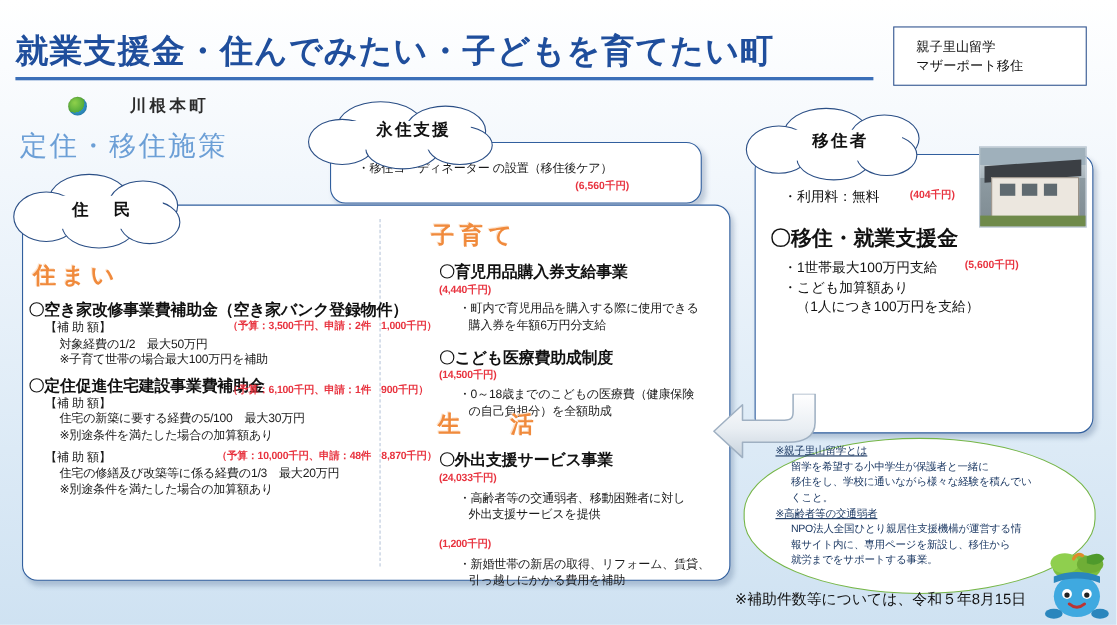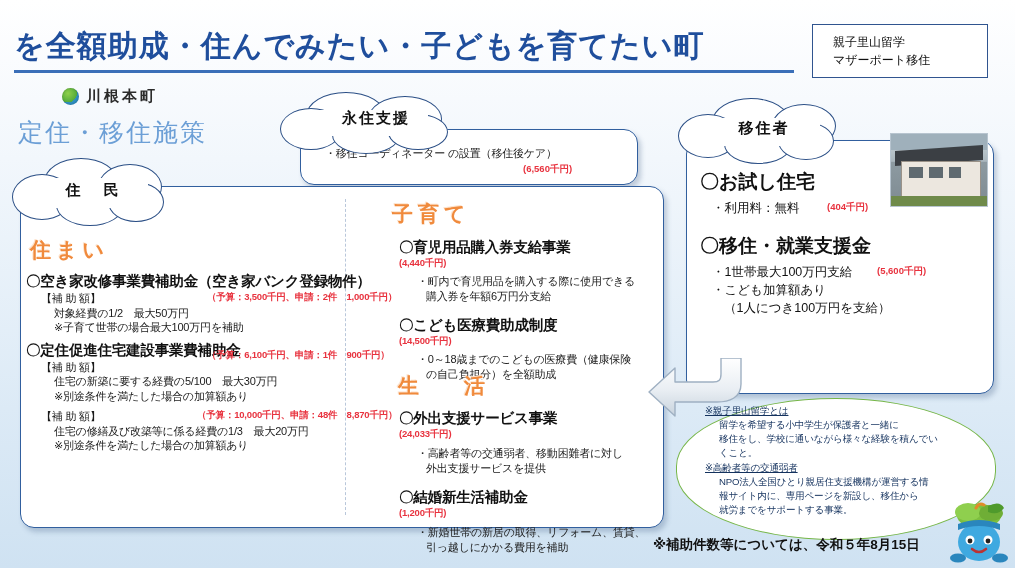--- a/index.html
+++ b/index.html
@@ -15,21 +15,21 @@
   #title{
     position:absolute;left:14px;top:26px;width:780px;
     font-size:30px;font-weight:bold;color:#1f4e9c;
     letter-spacing:1px;white-space:nowrap;
     border-bottom:3px solid #3b6fb8;padding-bottom:3px;
   }
   #logo-row{position:absolute;left:62px;top:87px;display:flex;align-items:center;gap:7px;}
   #logo-mark{width:17px;height:17px;border-radius:50%;
     background:radial-gradient(circle at 35% 32%,#8fd04a 0%,#53ab3b 55%,#2f8fbf 56%,#2a7fb5 100%);
     box-shadow:inset 0 0 2px rgba(0,0,0,.25);}
-  #logo-text{font-size:15px;color:#2b2b2b;letter-spacing:3px;font-weight:600;}
+  #logo-text{font-size:15px;color:#2b2b2b;letter-spacing:3px;font-weight:600;margin-left:32px;}
   #subtitle{position:absolute;left:18px;top:116px;font-size:25px;color:#6c9fd6;letter-spacing:2px;}
 
   
   .cloud{position:absolute;z-index:6;}
   .cloud .cbody{position:relative;width:100%;height:100%;}
   .cloud .lobe{position:absolute;background:#fff;border:1.6px solid #2b4f86;border-radius:50%;}
   .cloud .mask{position:absolute;background:#fff;}
   .cloud .ctext{position:absolute;inset:0;display:flex;align-items:center;justify-content:center;
     font-weight:bold;color:#111;z-index:3;}
 
@@ -82,31 +82,31 @@
   #green-oval{position:absolute;left:676px;top:398px;width:318px;height:140px;
     background:#fff;border:1.6px solid #76b648;border-radius:50%/48%;z-index:5;}
   #green-text{position:absolute;left:705px;top:404px;width:268px;font-size:9.6px;color:#14325e;
     line-height:1.46;z-index:6;letter-spacing:-.2px;}
   #green-text .u{text-decoration:underline;}
 
   
   #arrow{position:absolute;left:645px;top:358px;width:105px;height:62px;z-index:4;}
 
   
-  #footnote{position:absolute;left:653px;top:536px;font-size:13.5px;color:#111;font-weight:700;z-index:8;white-space:nowrap;}
+  #footnote{position:absolute;left:668px;top:536px;font-size:13.5px;color:#111;font-weight:400;z-index:8;white-space:nowrap;}
 
   
   #mascot{position:absolute;left:948px;top:500px;width:62px;height:64px;z-index:9;}
 </style>
 </head>
 <body>
 
 <div class="stage">
 
-  <div id="title">を全額助成・住んでみたい・子どもを育てたい町</div>
+  <div id="title">就業支援金・住んでみたい・子どもを育てたい町</div>
 
   <div id="logo-row">
     <span id="logo-mark"></span>
     <span id="logo-text">川根本町</span>
   </div>
   <div id="subtitle">定住・移住施策</div>
 
   <div id="tr-box">
     <div>親子里山留学</div>
     <div>マザーポート移住</div>
@@ -200,21 +200,20 @@
     <div class="item">
       <div class="item-title">
         <span>〇外出支援サービス事業</span>
         <span class="budget">(24,033千円)</span>
       </div>
       <div class="sub ind3" style="margin-top:5px;">・高齢者等の交通弱者、移動困難者に対し</div>
       <div class="sub" style="padding-left:32px;">外出支援サービスを提供</div>
     </div>
     <div class="item" style="margin-top:13px;">
       <div class="item-title">
-        <span>〇結婚新生活補助金</span>
         <span class="budget">(1,200千円)</span>
       </div>
       <div class="sub ind3" style="margin-top:5px;">・新婚世帯の新居の取得、リフォーム、賃貸、</div>
       <div class="sub" style="padding-left:32px;">引っ越しにかかる費用を補助</div>
     </div>
   </div>
 
   <div class="panel" style="left:686px;top:140px;width:306px;height:252px;"></div>
 
   <div class="cloud" style="left:676px;top:98px;width:176px;height:70px;">
@@ -234,21 +233,20 @@
       <div class="roof"></div>
       <div class="wall"></div>
     <div class="w1"></div>
       <div class="w2"></div>
       <div class="w3"></div>
       <div class="grass"></div>
   </div>
 
   <div style="position:absolute;left:700px;top:166px;width:280px;z-index:6;">
     <div class="item">
-      <div class="rtitle">〇お試し住宅</div>
       <div class="rsub" style="position:relative;margin-top:4px;">
         <span>・利用料：無料</span>
         <span class="amt" style="position:absolute;left:122px;top:1px;">(404千円)</span>
       </div>
     </div>
     <div class="item" style="margin-top:16px;">
       <div class="rtitle">〇移住・就業支援金</div>
       <div class="rsub" style="position:relative;margin-top:4px;">
         <span>・1世帯最大100万円支給</span>
         <span class="amt" style="position:absolute;left:172px;top:1px;">(5,600千円)</span>

